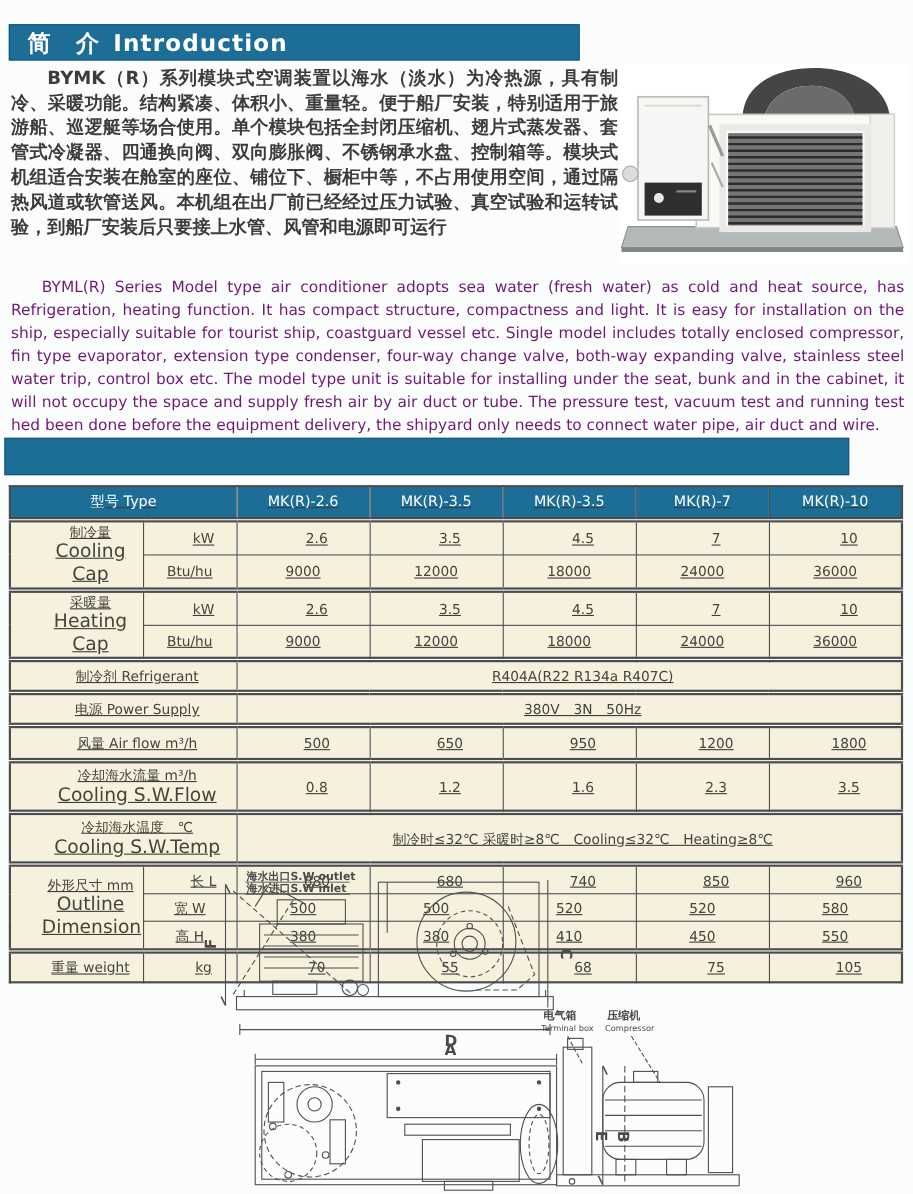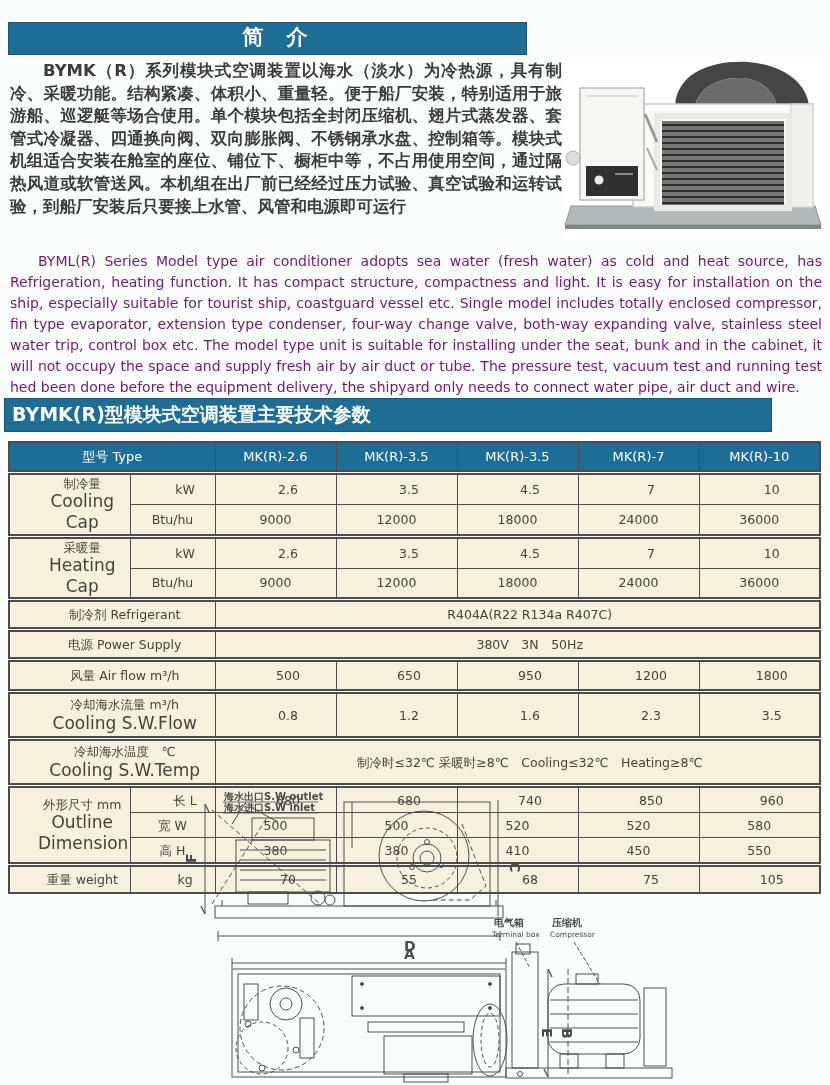--- a/index.html
+++ b/index.html
@@ -7,38 +7,39 @@
     width:830px;height:1085px;position:relative;overflow:hidden;
     background:#fbfdfd;
     font-family:"DejaVu Sans","Liberation Sans",sans-serif;
     color:#3d3d3d;
   }
   .banner{
     position:absolute;background:#1d6e96;color:#ffffff;font-weight:bold;
     display:flex;align-items:center;box-sizing:border-box;
     border:1px solid #14567a;
   }
-  #intro-banner{left:8px;top:22px;width:519px;height:33px;font-size:21px;padding-left:16px;gap:12px;letter-spacing:1px;flex-direction:column;}
+  #intro-banner{left:8px;top:22px;width:519px;height:33px;font-size:21px;padding-left:16px;gap:12px;letter-spacing:1px;}
   #tech-banner{left:4px;top:398px;width:768px;height:34px;font-size:19px;padding-left:7px;gap:10px;}
   .zh-para{
     position:absolute;left:10px;top:60px;width:552px;
     font-size:16.5px;line-height:1.37;text-indent:2em;
     color:#3c3c3c;font-weight:700;text-align:justify;
   }
   .en-para{
     position:absolute;left:10px;top:251px;width:812px;
     font-size:14px;line-height:1.5;text-indent:2em;color:#701a75;
     text-align:justify;
   }
   #photo{position:absolute;left:563px;top:58px;width:262px;height:182px;}
   
   #spec-table{
     position:absolute;left:8px;top:441px;width:802px;
     border-collapse:collapse;table-layout:fixed;
     border:2px solid #4c4c4c;
+    text-decoration:underline;
   }
   #spec-table td{
     border:1.6px solid #4c4c4c;background:#f6f1dd;color:#45443a;
     font-size:12.5px;text-align:center;vertical-align:middle;
     padding:1px 3px;line-height:1.22;overflow:hidden;
   }
   #spec-table tr.head td{background:#1d6e96;color:#ffffff;font-size:13px;height:25px;}
   #spec-table tr.grp td{border-top:5px double #4c4c4c;padding-left:28px;}
   #spec-table .sub{font-size:17px;}
   #spec-table td.lbl{font-size:12.5px;}
@@ -102,21 +103,20 @@
   <line x1="52" y1="116" x2="70" y2="116" stroke="#888" stroke-width="2"></line>
 
   <line x1="82" y1="56" x2="94" y2="84" stroke="#9a9a98" stroke-width="3"></line>
   <line x1="84" y1="90" x2="94" y2="112" stroke="#aaaaa8" stroke-width="2"></line>
   <circle cx="10" cy="100" r="7" fill="#dcdcda" stroke="#aeaeac"></circle>
 </svg>
 
 <div class="en-para">BYML(R) Series Model type air conditioner adopts sea water (fresh water) as cold and heat source, has Refrigeration, heating function. It has compact structure, compactness and light. It is easy for installation on the ship, especially suitable for tourist ship, coastguard vessel etc. Single model includes totally enclosed compressor, fin type evaporator, extension type condenser, four-way change valve, both-way expanding valve, stainless steel water trip, control box etc. The model type unit is suitable for installing under the seat, bunk and in the cabinet, it will not occupy the space and supply fresh air by air duct or tube. The pressure test, vacuum test and running test hed been done before the equipment delivery, the shipyard only needs to connect water pipe, air duct and wire.</div>
 
 <div id="tech-banner" class="banner">
-  <span>BYMK(R)型模块式空调装置主要技术参数</span>
 </div>
 
 <table id="spec-table">
   <colgroup>
     <col style="width:121px">
       <col style="width:85px">
     <col style="width:121px">
       <col style="width:121px">
       <col style="width:121px">
     <col style="width:121px">

